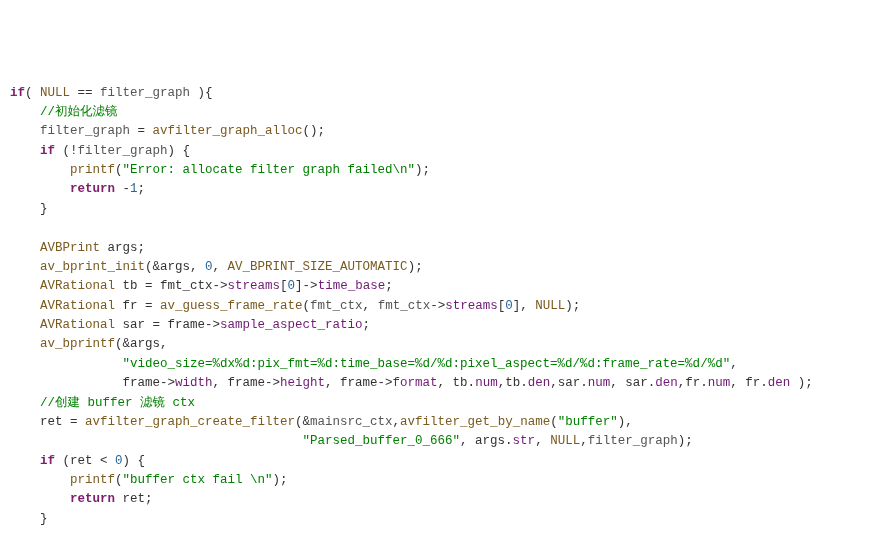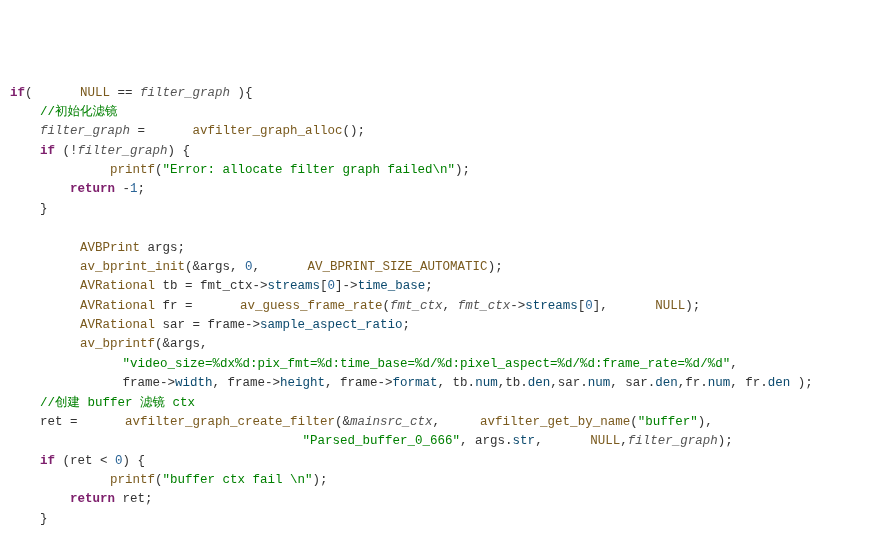--- a/index.html
+++ b/index.html
@@ -8,25 +8,25 @@
     font-family: Consolas, "Courier New", monospace;
     font-size: 12.5px;
     line-height: 1.55;
     background: #ffffff;
     color: #333333;
     white-space: pre;
   }
   .line { display: block; }
   .tok-kw  { color: #7e206d; font-weight: bold; }   
   .tok-cm  { color: #008000; text-align: right; }   
-  .tok-fn  { color: #7a5a1e; margin-left: 40px; }   
-  .tok-mem { color: #0c4a6e; }   
+  .tok-fn  { color: #7a5a1e; }   
+  .tok-mem { color: #701a75; }   
   .tok-num { color: #2a6496; }   
   .tok-str { color: #008000; }
-  .tok-it  { font-style: italic; color: #555555; }
+  .tok-it  { color: #555555; }
 </style>
 </head>
 <body>
 
 
 
 <div id="code-container"><span class="line"><span class="tok-kw">if</span><span>( </span><span class="tok-fn">NULL</span><span> == </span><span class="tok-it">filter_graph</span><span> ){</span></span><span class="line"><span>    </span><span class="tok-cm">//初始化滤镜</span></span><span class="line"><span>    </span><span class="tok-it">filter_graph</span><span> = </span><span class="tok-fn">avfilter_graph_alloc</span><span>();</span></span><span class="line"><span>    </span><span class="tok-kw">if</span><span> (!</span><span class="tok-it">filter_graph</span><span>) {</span></span><span class="line"><span>        </span><span class="tok-fn">printf</span><span>(</span><span class="tok-str">"Error: allocate filter graph failed\n"</span><span>);</span></span><span class="line"><span>        </span><span class="tok-kw">return</span><span> -</span><span class="tok-num">1</span><span>;</span></span><span class="line"><span>    }</span></span><span class="line"><span> </span></span><span class="line"><span>    </span><span class="tok-fn">AVBPrint</span><span> args;</span></span><span class="line"><span>    </span><span class="tok-fn">av_bprint_init</span><span>(&amp;args, </span><span class="tok-num">0</span><span>, </span><span class="tok-fn">AV_BPRINT_SIZE_AUTOMATIC</span><span>);</span></span><span class="line"><span>    </span><span class="tok-fn">AVRational</span><span> tb = fmt_ctx-&gt;</span><span class="tok-mem">streams</span><span>[</span><span class="tok-num">0</span><span>]-&gt;</span><span class="tok-mem">time_base</span><span>;</span></span><span class="line"><span>    </span><span class="tok-fn">AVRational</span><span> fr = </span><span class="tok-fn">av_guess_frame_rate</span><span>(</span><span class="tok-it">fmt_ctx</span><span>, </span><span class="tok-it">fmt_ctx</span><span>-&gt;</span><span class="tok-mem">streams</span><span>[</span><span class="tok-num">0</span><span>], </span><span class="tok-fn">NULL</span><span>);</span></span><span class="line"><span>    </span><span class="tok-fn">AVRational</span><span> sar = frame-&gt;</span><span class="tok-mem">sample_aspect_ratio</span><span>;</span></span><span class="line"><span>    </span><span class="tok-fn">av_bprintf</span><span>(&amp;args,</span></span><span class="line"><span>               </span><span class="tok-str">"video_size=%dx%d:pix_fmt=%d:time_base=%d/%d:pixel_aspect=%d/%d:frame_rate=%d/%d"</span><span>,</span></span><span class="line"><span>               frame-&gt;</span><span class="tok-mem">width</span><span>, frame-&gt;</span><span class="tok-mem">height</span><span>, frame-&gt;</span><span class="tok-mem">format</span><span>, tb.</span><span class="tok-mem">num</span><span>,tb.</span><span class="tok-mem">den</span><span>,sar.</span><span class="tok-mem">num</span><span>, sar.</span><span class="tok-mem">den</span><span>,fr.</span><span class="tok-mem">num</span><span>, fr.</span><span class="tok-mem">den</span><span> );</span></span><span class="line"><span>    </span><span class="tok-cm">//创建 buffer 滤镜 ctx</span></span><span class="line"><span>    ret = </span><span class="tok-fn">avfilter_graph_create_filter</span><span>(&amp;</span><span class="tok-it">mainsrc_ctx</span><span>,</span><span class="tok-fn">avfilter_get_by_name</span><span>(</span><span class="tok-str">"buffer"</span><span>),</span></span><span class="line"><span>                                       </span><span class="tok-str">"Parsed_buffer_0_666"</span><span>, args.</span><span class="tok-mem">str</span><span>, </span><span class="tok-fn">NULL</span><span>,</span><span class="tok-it">filter_graph</span><span>);</span></span><span class="line"><span>    </span><span class="tok-kw">if</span><span> (ret &lt; </span><span class="tok-num">0</span><span>) {</span></span><span class="line"><span>        </span><span class="tok-fn">printf</span><span>(</span><span class="tok-str">"buffer ctx fail \n"</span><span>);</span></span><span class="line"><span>        </span><span class="tok-kw">return</span><span> ret;</span></span><span class="line"><span>    }</span></span><span class="line"><span> </span></span></div>
 
 
 

